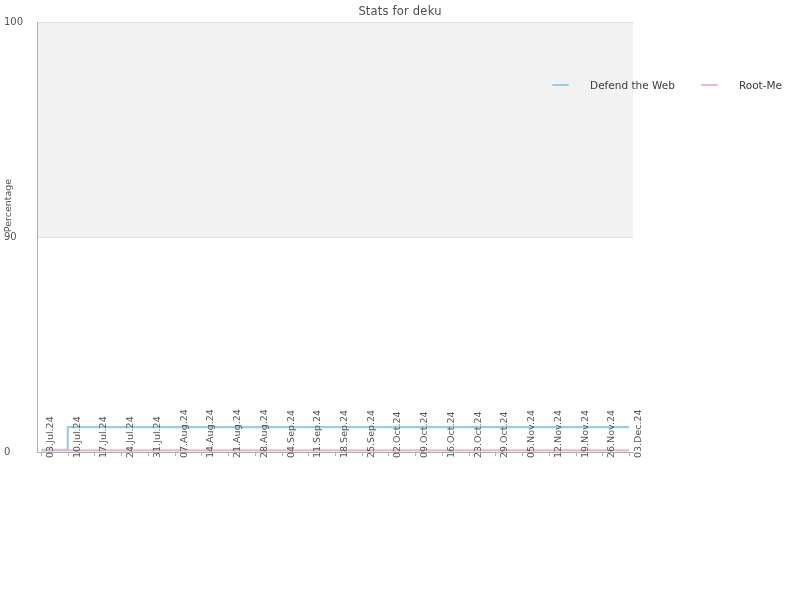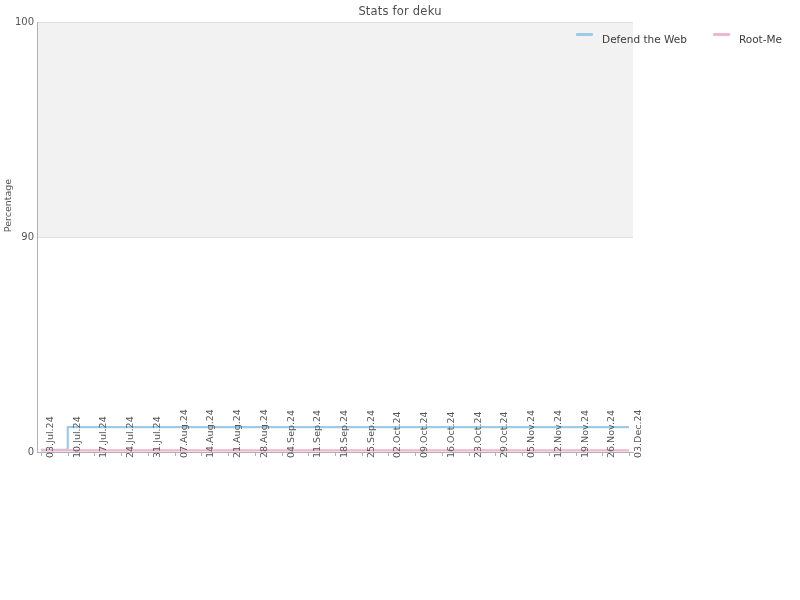--- a/index.html
+++ b/index.html
@@ -70,21 +70,20 @@
     top: 452px;
     width: 597px;
     height: 1px;
     background: #b0b0b0;
   }
   
   .ytick-label {
     position: absolute;
     right: 0;
     width: 30px;
-    text-align: right;
     font-size: 10px;
     color: #555555;
     line-height: 10px;
   }
   .ytick-wrap {
     position: absolute;
     left: 0;
     top: 0;
     width: 34px;
     height: 600px;
@@ -137,21 +136,23 @@
   .legend {
     position: absolute;
     top: 33px;
     right: 18px;
     display: flex;
     align-items: center;
     gap: 26px;
   }
   .legend-item {
     display: flex;
-    gap: 9px;
+    align-items: center;
+    gap: 21px;
+    margin-top: 46px;
   }
   .legend-swatch {
     display: block;
     width: 17px;
     height: 2.5px;
     border-radius: 1px;
   }
   .legend-text {
     font-size: 10.5px;
     color: #3b3b3b;

